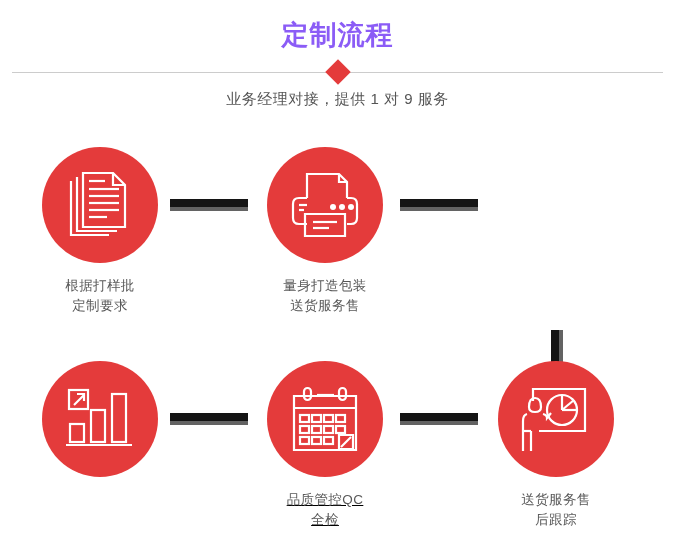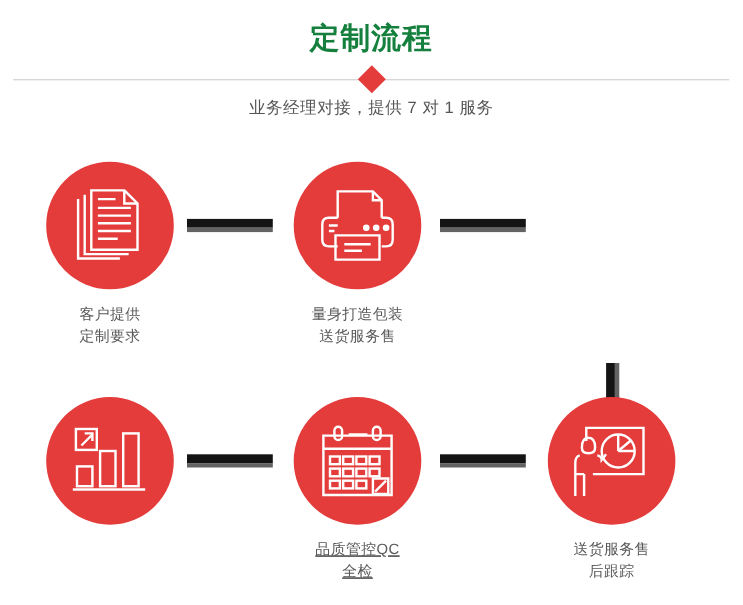--- a/index.html
+++ b/index.html
@@ -23,21 +23,21 @@
     height: 125px;
   }
   #page-title {
     position: absolute;
     top: 17px;
     left: 0;
     width: 675px;
     text-align: center;
     font-size: 27px;
     font-weight: bold;
-    color: #15803d;
+    color: #8b5cf6;
     letter-spacing: 1px;
     line-height: 36px;
   }
   #divider-wrap {
     position: absolute;
     top: 72px;
     left: 12px;
     width: 651px;
     height: 1px;
   }
@@ -153,21 +153,21 @@
 
 <div id="header">
 
   <div id="page-title">定制流程</div>
 
   <div id="divider-wrap">
     <div id="divider-line"></div>
     <div id="divider-diamond"></div>
   </div>
 
-  <div id="page-subtitle">业务经理对接，提供 7 对 1 服务</div>
+  <div id="page-subtitle">业务经理对接，提供 1 对 9 服务</div>
 </div>
 
 <div id="flow">
 
   <div class="flow-node" style="left:25px; top:22px;">
     <div class="circle">
       <svg width="62" height="66" viewBox="0 0 62 66">
         <g fill="none" stroke="#ffffff" stroke-width="2.2">
           <path d="M2,9 L2,63 L40,63"></path>
           <path d="M8,5 L8,59 L48,59"></path>
@@ -175,21 +175,21 @@
           <path d="M44,1 L44,13 L56,13"></path>
           <line x1="20" y1="9" x2="36" y2="9"></line>
           <line x1="20" y1="17" x2="50" y2="17"></line>
           <line x1="20" y1="24" x2="50" y2="24"></line>
           <line x1="20" y1="31" x2="50" y2="31"></line>
           <line x1="20" y1="38" x2="50" y2="38"></line>
           <line x1="20" y1="45" x2="38" y2="45"></line>
         </g>
       </svg>
     </div>
-    <div class="node-label">客户提供
+    <div class="node-label">根据打样批
 定制要求</div>
   </div>
 
   <div class="h-connector" style="left:170px; top:74px;">
     <div class="bar"></div>
     <div class="shade"></div>
   </div>
 
   <div class="flow-node" style="left:250px; top:22px;">
     <div class="circle">

